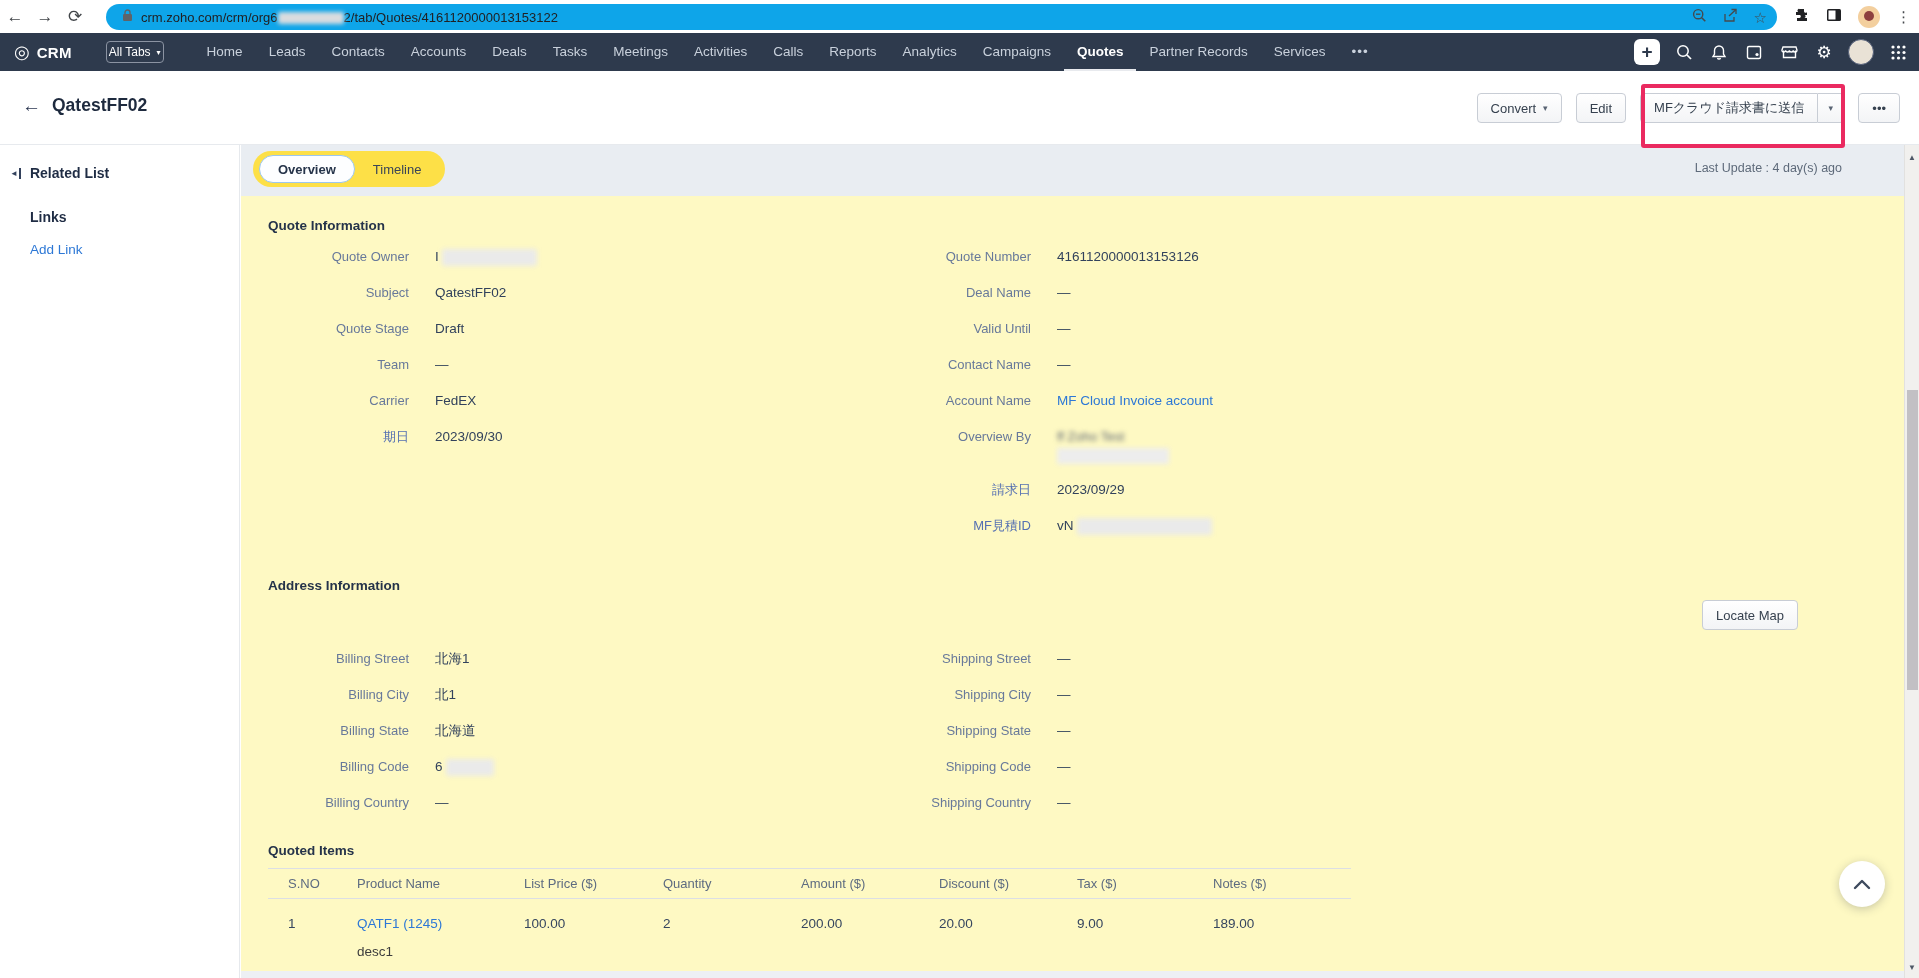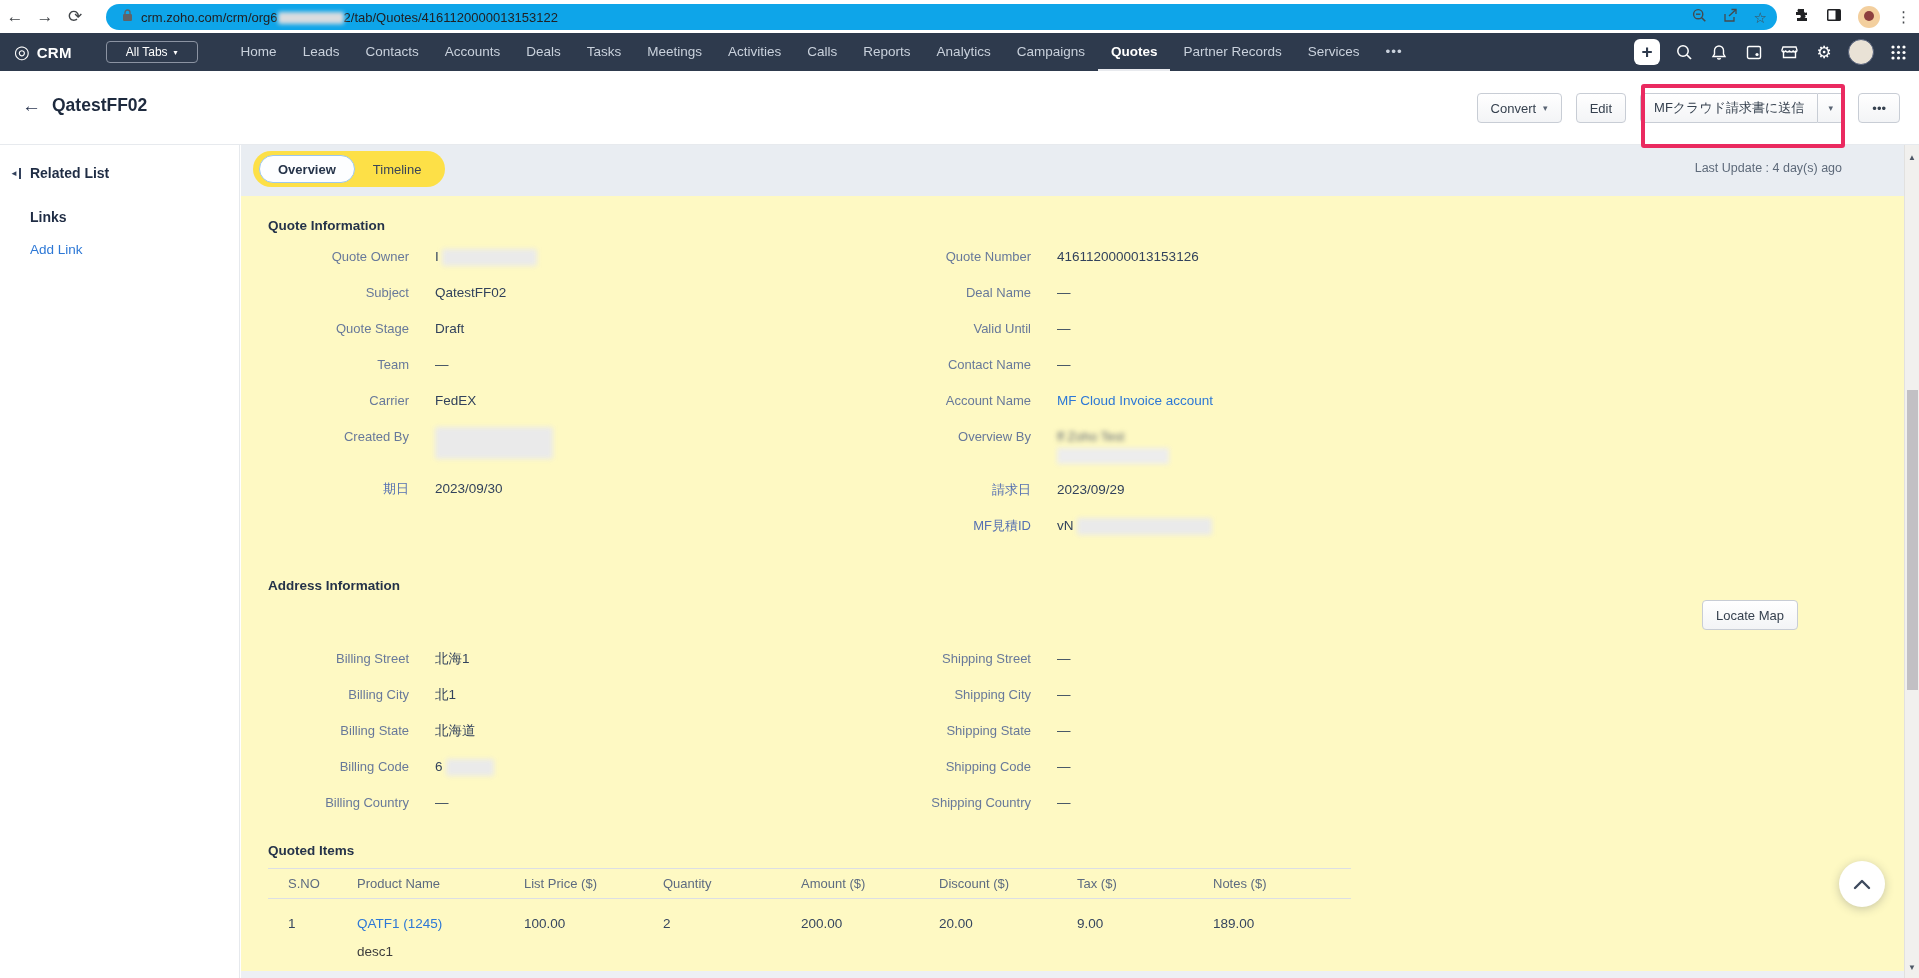--- a/index.html
+++ b/index.html
@@ -17,21 +17,21 @@
   .chrome .outer-icons { position:absolute; right:8px; top:0; height:33px; display:flex; align-items:center; gap:16px; }
   .chrome-avatar { width:22px; height:22px; border-radius:50%; background:#f3cf9e; display:flex; align-items:center; justify-content:center; }
   .chrome-avatar .p { width:10px; height:10px; border-radius:50%; background:#8d3f3f; position:relative; top:-1px; }
   .glyph { font-size:15px; color:#45494d; line-height:1; }
 
   
   .crmnav { position:absolute; left:0; top:33px; width:1919px; height:38px; background:#2e3a4d; display:flex; align-items:center; }
   .brand { display:flex; align-items:center; gap:7px; margin-left:14px; }
   .brand .ring { color:#fff; font-size:18px; line-height:1; }
   .brand .txt { color:#fff; font-weight:bold; font-size:15px; letter-spacing:.3px; }
-  .alltabs { margin-left:34px; border:1px solid #8b93a2; border-radius:4px; color:#fff; font-size:12px; padding:3px 19px; display:flex; gap:6px; align-items:center; cursor:pointer; }
+  .alltabs { margin-left:34px; border:1px solid #8b93a2; border-radius:4px; color:#fff; font-size:12px; padding:3px 2px; display:flex; gap:6px; align-items:center; cursor:pointer; }
   .navitems { display:flex; align-items:center; margin-left:30px; height:22px; }
   .navitem { color:#c9d1dc; font-size:13.5px; padding:0 13px; height:38px; line-height:38px; cursor:pointer; white-space:nowrap; }
   .navitem.active { color:#fff; font-weight:bold; box-shadow:inset 0 -2px 0 #e8eaee; }
   .navitem.more { letter-spacing:1px; color:#c9d1dc; }
   .crmnav .right { position:absolute; right:10px; top:0; height:38px; display:flex; align-items:center; gap:13px; }
   .plus-tile { width:26px; height:26px; background:#fff; border-radius:6px; color:#2e3a4d; font-size:19px; font-weight:bold; display:flex; align-items:center; justify-content:center; cursor:pointer; }
   .nav-ic { width:22px; display:flex; justify-content:center; cursor:pointer; }
   .nav-avatar { width:26px; height:26px; border-radius:50%; background:#e9e2d6; border:1px solid #55607a; }
   .gearglyph { color:#fff; font-size:17px; line-height:1; }
 
@@ -283,26 +283,20 @@
         <div class="fvalue">Draft</div>
       </div>
       <div class="frow">
         <div class="flabel">Team</div>
         <div class="fvalue dash">—</div>
       </div>
       <div class="frow">
         <div class="flabel">Carrier</div>
         <div class="fvalue">FedEX</div>
       </div>
-      <div class="frow" style="min-height:36px;">
-        <div class="flabel">Created By</div>
-        <div class="fvalue">
-            <span class="redact block"></span>
-          </div>
-      </div>
       <div class="frow">
         <div class="flabel jp">期日</div>
         <div class="fvalue">2023/09/30</div>
       </div>
     </div>
 
     <div class="fcol right">
       <div class="frow">
         <div class="flabel">Quote Number</div>
         <div class="fvalue">4161120000013153126</div>

